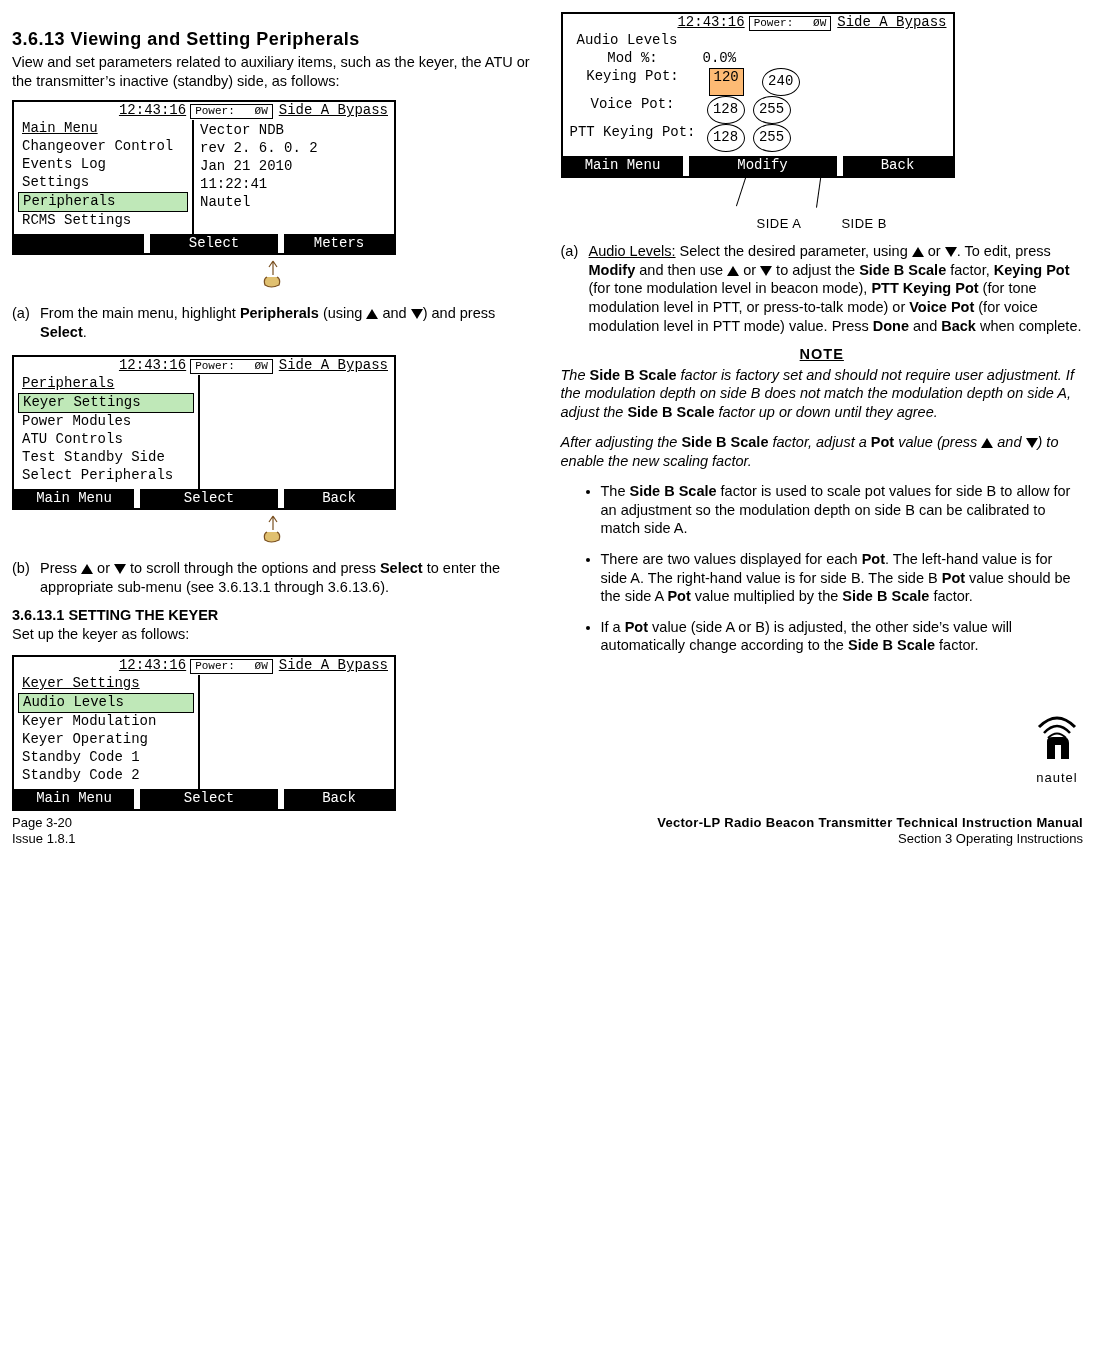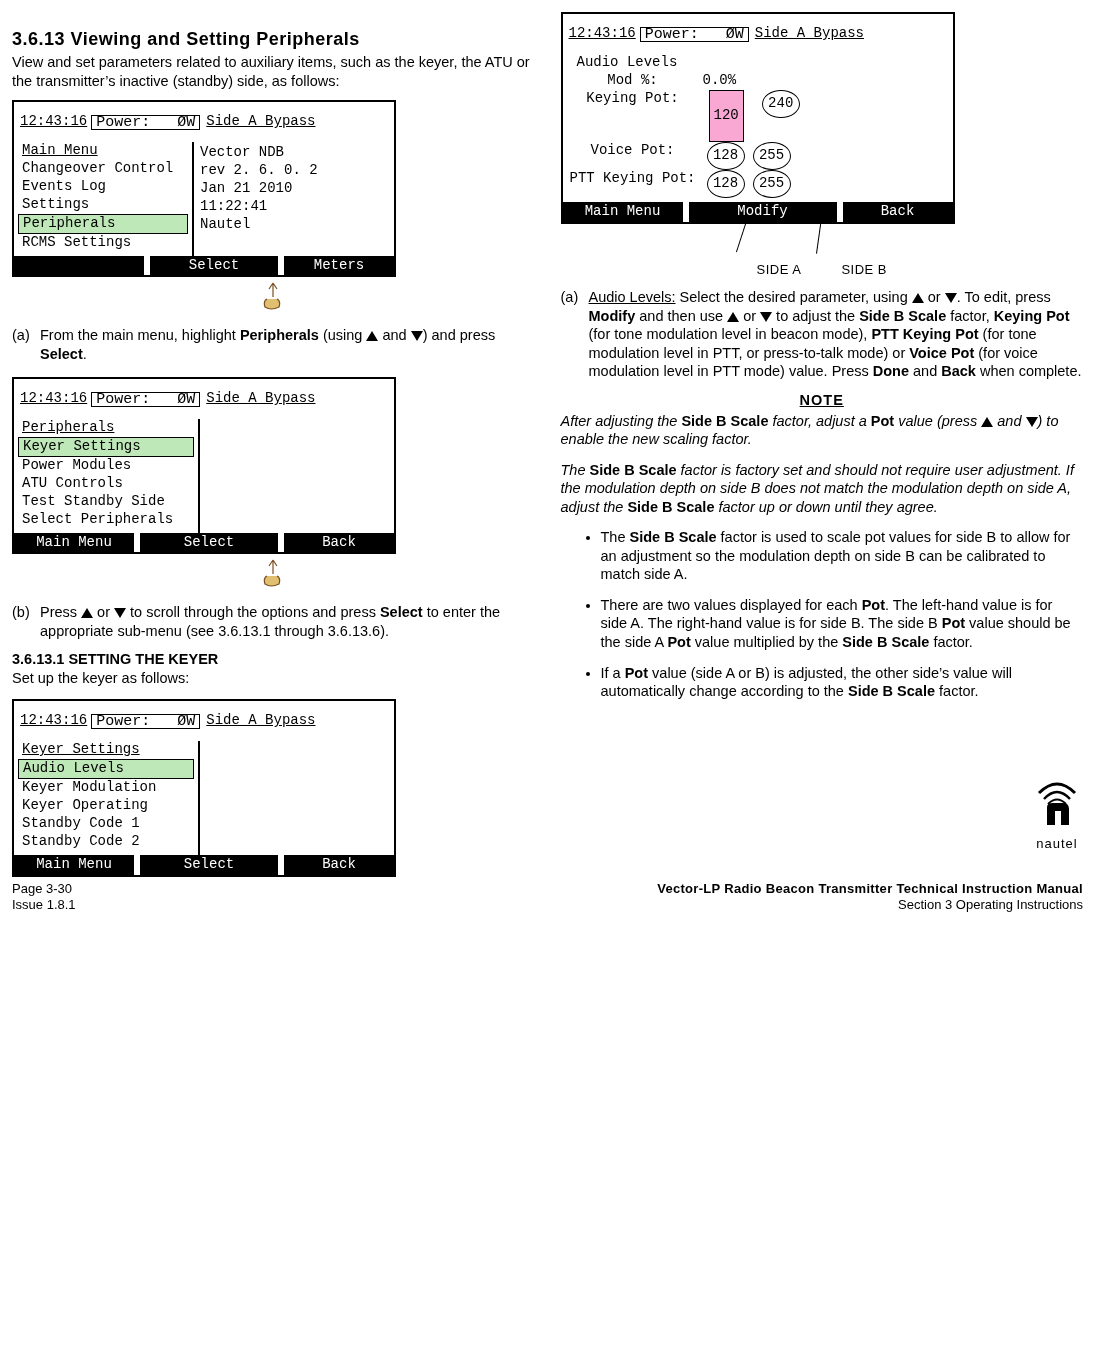--- a/index.html
+++ b/index.html
@@ -63,33 +63,34 @@
   .scr {
     border: 2px solid #000;
     font-family: "Courier New", monospace;
     font-size: 14px;
     background: #fff;
     width: 380px;
     margin-bottom: 4px;
     position: relative;
   }
   .scr .hdr {
-    padding: 12px 6px;
+    padding: 1px 6px;
     position: relative;
     height: 16px;
     display:flex;
     align-items:center;
     gap:2px;
+    justify-content:flex-end;
   }
   .scr .hdr .ts { text-decoration: underline; }
   .scr .hdr .pbox {
     border: 1px solid #000;
     padding: 0 4px;
     margin: 0 2px;
-    font-size: 15px;
+    font-size: 11px;
     line-height: 13px;
   }
   .scr .hdr .side { text-decoration: underline; margin-left:2px;}
   .scr .body { display: flex; border-top: 0; }
   .scr .menu {
     flex: 0 0 auto;
     padding: 0 4px 4px 4px;
   }
   .scr .menu .title {
     text-decoration: underline;
@@ -126,21 +127,21 @@
     margin-bottom: 10px;
     margin-top:0;
   }
   .finger svg { display:inline-block; }
 
   
   .audio { padding: 0 6px 4px 6px; font-size:14px;}
   .audio .row { display:flex; }
   .audio .row .k { flex:0 0 128px; text-align:center; padding-right:6px;}
   .audio .row .v { }
-  .hlbox { background:#f9a8d4; border:1px solid #000; padding:16px 4px;}
+  .hlbox { background:#fdba74; border:1px solid #000; padding:0 4px;}
   .circ {
     display:inline-block; border:1.5px solid #000;
     border-radius:50%;
     width:36px; height:26px; line-height:24px;
     text-align:center; margin:0 4px;
   }
 
   .sublabels {
     display:flex; justify-content:center;
     font-size:13px; letter-spacing:0.5px;
@@ -367,24 +368,24 @@
 
     <div class="step">
       <div class="lbl">(a)</div>
       <div class="txt">
         <span class="u">Audio Levels:</span><span> Select the desired parameter, using </span><span class="tri up"></span><span> or </span><span class="tri dn"></span><span>. To edit, press </span><b>Modify</b><span> and then use </span><span class="tri up"></span><span> or </span><span class="tri dn"></span><span> to adjust the </span><b>Side B Scale</b><span> factor, </span><b>Keying Pot</b><span> (for tone modulation level in beacon mode), </span><b>PTT Keying Pot</b><span> (for tone modulation level in PTT, or press-to-talk mode) or </span><b>Voice Pot</b><span> (for voice modulation level in PTT mode) value. Press </span><b>Done</b><span> and </span><b>Back</b><span> when complete.</span>
       </div>
     </div>
 
     <div class="note">NOTE</div>
     <p class="noteblock">
-      <span>After adjusting the </span><b>Side B Scale</b><span> factor, adjust a </span><b>Pot</b><span> value (press </span><span class="tri up"></span><span> and </span><span class="tri dn"></span><span>) to enable the new scaling factor.</span>
+      <span>The </span><b>Side B Scale</b><span> factor is factory set and should not require user adjustment. If the modulation depth on side B does not match the modulation depth on side A, adjust the </span><b>Side B Scale</b><span> factor up or down until they agree.</span>
     </p>
     <p class="noteblock">
-      <span>The </span><b>Side B Scale</b><span> factor is factory set and should not require user adjustment. If the modulation depth on side B does not match the modulation depth on side A, adjust the </span><b>Side B Scale</b><span> factor up or down until they agree.</span>
+      <span>After adjusting the </span><b>Side B Scale</b><span> factor, adjust a </span><b>Pot</b><span> value (press </span><span class="tri up"></span><span> and </span><span class="tri dn"></span><span>) to enable the new scaling factor.</span>
     </p>
 
     <ul class="bul2">
       <li>
         <span>The </span><b>Side B Scale</b><span> factor is used to scale pot values for side B to allow for an adjustment so the modulation depth on side B can be calibrated to match side A.</span>
       </li>
       <li>
         <span>There are two values displayed for each </span><b>Pot</b><span>. The left-hand value is for side A. The right-hand value is for side B. The side B </span><b>Pot</b><span> value should be the side A </span><b>Pot</b><span> value multiplied by the </span><b>Side B Scale</b><span> factor.</span>
       </li>
       <li>
@@ -400,20 +401,20 @@
         <path d="M18 48 L18 30 Q18 26 24 26 L34 26 Q40 26 40 32 L40 48 L32 48 L32 34 L26 34 L26 48 Z" fill="#000"></path>
       </svg>
       <div style="font-family:Arial;font-size:13px;letter-spacing:1px">nautel</div>
     </div>
 
   </div>
 </div>
 
 <div class="footer">
   <div>
-    <div>Page 3-30</div>
+    <div>Page 3-20</div>
     <div>Issue 1.8.1</div>
   </div>
   <div class="right">
     <div class="t1">Vector-LP Radio Beacon Transmitter Technical Instruction Manual</div>
     <div>Section 3  Operating Instructions</div>
   </div>
 </div>
 
 </body></html>

